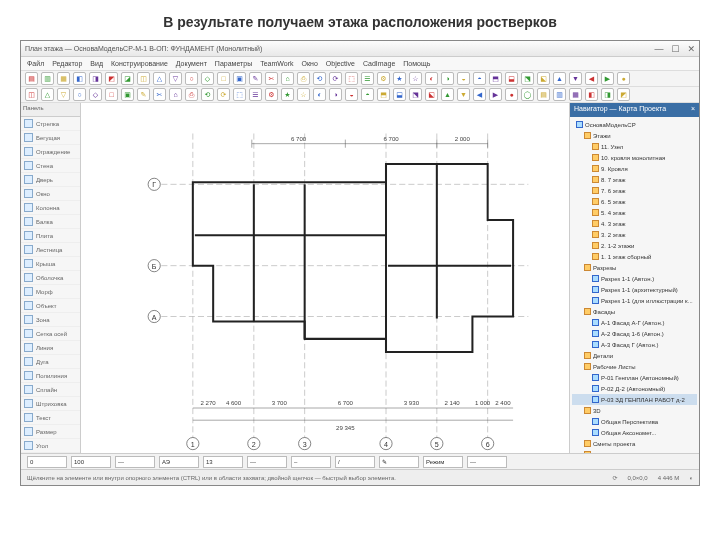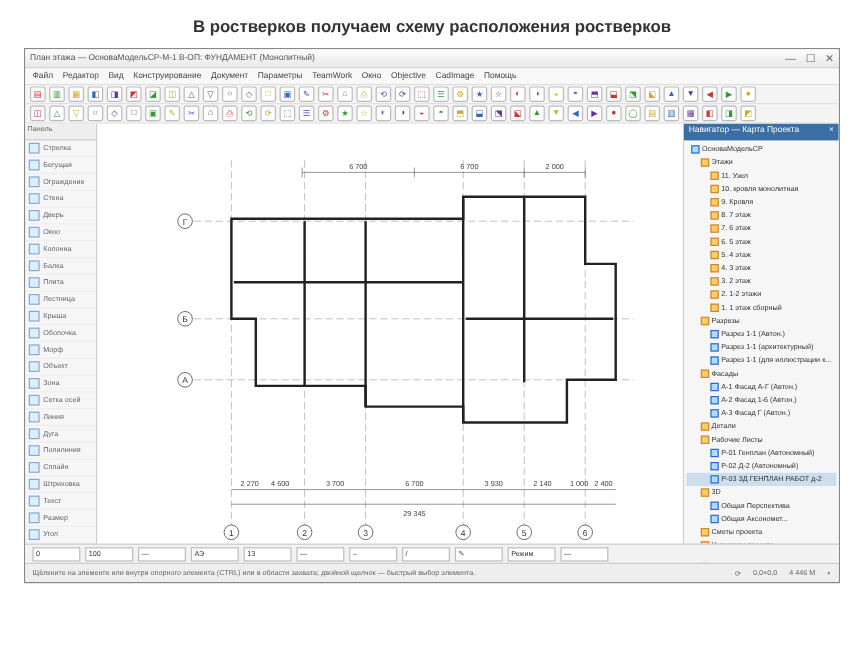--- a/index.html
+++ b/index.html
@@ -26,21 +26,21 @@
   .tn-ico.b{background:#adf;border-color:#36c}
   .tn.sel{background:#cde}
   .statusbar { position:absolute; bottom:0; left:0; right:0; height:16px; background:#eee; border-top:1px solid #ccc; display:flex; align-items:center; padding:0 6px; font-size:6px; color:#666; gap:10px; }
   .infobar { position:absolute; bottom:16px; left:0; right:0; height:16px; background:#f2f2f2; border-top:1px solid #ccc; display:flex; align-items:center; padding:0 6px; gap:4px; }
   .ib-field { width:40px; height:12px; background:#fff; border:1px solid #bbb; font-size:6px; padding:0 2px; line-height:10px; }
   svg { position:absolute; top:0; left:0; width:100%; height:100%; }
 </style>
 </head>
 <body>
 
-<div class="caption">В ростверков получаем схему расположения ростверков</div>
+<div class="caption">В результате получаем этажа расположения ростверков</div>
 
 <div class="app">
 
   <div class="titlebar">
     <span>План этажа — ОсноваМодельСР-М-1 В-ОП: ФУНДАМЕНТ (Монолитный)</span>
     <div class="wins">
       <span>—</span>
       <span>☐</span>
       <span>✕</span>
     </div>

